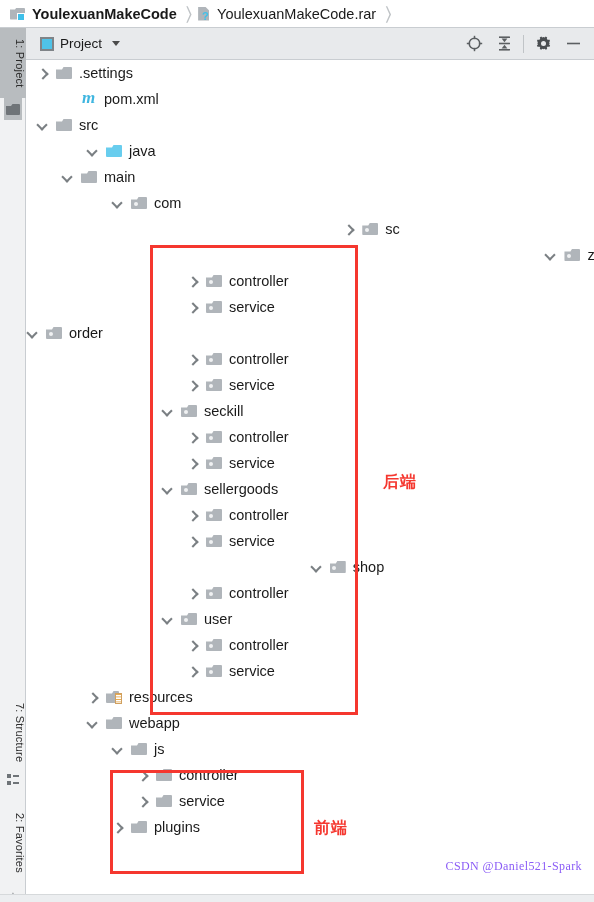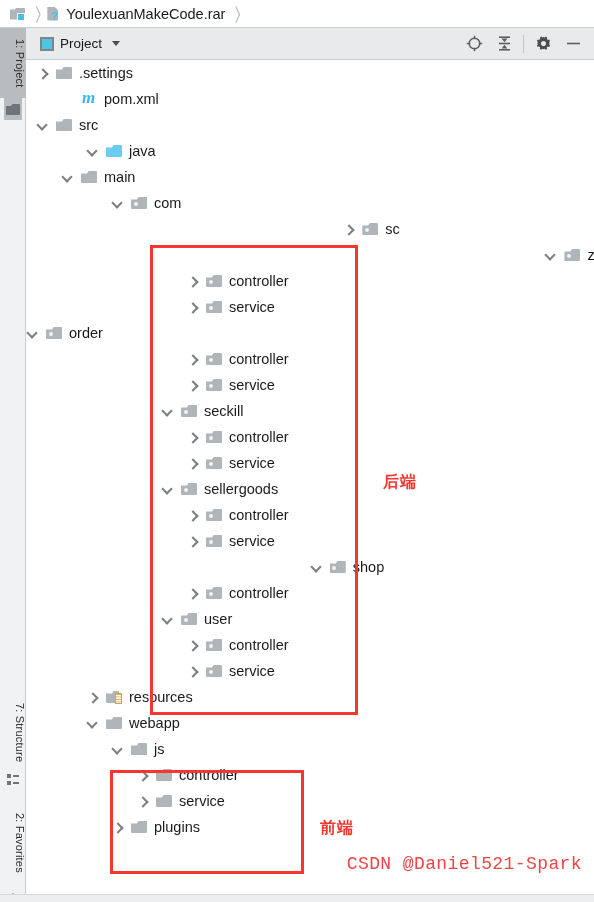--- a/index.html
+++ b/index.html
@@ -168,34 +168,35 @@
 
   
   .redbox{position:absolute;border:3px solid #f5372f;box-sizing:border-box;pointer-events:none;}
   .redlabel{
     position:absolute;color:#f5372f;font-size:16px;font-weight:bold;
     font-family:"DejaVu Sans",sans-serif;letter-spacing:1px;
   }
 
   .watermark{
     position:absolute;right:12px;bottom:28px;
-    color:#ef4444;font-size:18px;letter-spacing:.4px;
-    font-family:Liberation Mono, monospace;
+    color:#8b5cf6;font-size:12px;letter-spacing:.4px;
+    font-family:Liberation Serif, serif;
   }
   .bottomstrip{
     position:absolute;left:0;bottom:0;width:594px;height:8px;background:#eceef0;
     border-top:1px solid #d6d9db;box-sizing:border-box;
   }
 </style>
 </head>
 <body>
 
 <div class="crumbbar">
   <div class="crumb first">
     <span class="ico-module"></span>
+    <span class="ctext">YoulexuanMakeCode</span>
   </div>
   <span class="chev">〉</span>
   <div class="crumb">
     <span class="ico-file"></span>
     <span class="ctext">YoulexuanMakeCode.rar</span>
   </div>
   <span class="chev">〉</span>
 </div>
 
 <div class="toolstrip">
@@ -404,17 +405,17 @@
         <span class="arrow closed"></span>
         <span class="ic folder"></span>
         <span class="lbl">plugins</span>
       </div>
     </div>
 
   <div class="redbox" style="left:124px;top:185px;width:208px;height:470px;"></div>
   <div class="redlabel" style="left:357px;top:412px;">后端</div>
 
   <div class="redbox" style="left:84px;top:710px;width:194px;height:104px;"></div>
-  <div class="redlabel" style="left:294px;top:758px;">前端</div>
+  <div class="redlabel" style="left:288px;top:758px;">前端</div>
 </div>
 
 <div class="watermark">CSDN @Daniel521-Spark</div>
 <div class="bottomstrip"></div>
 
 </body></html>

